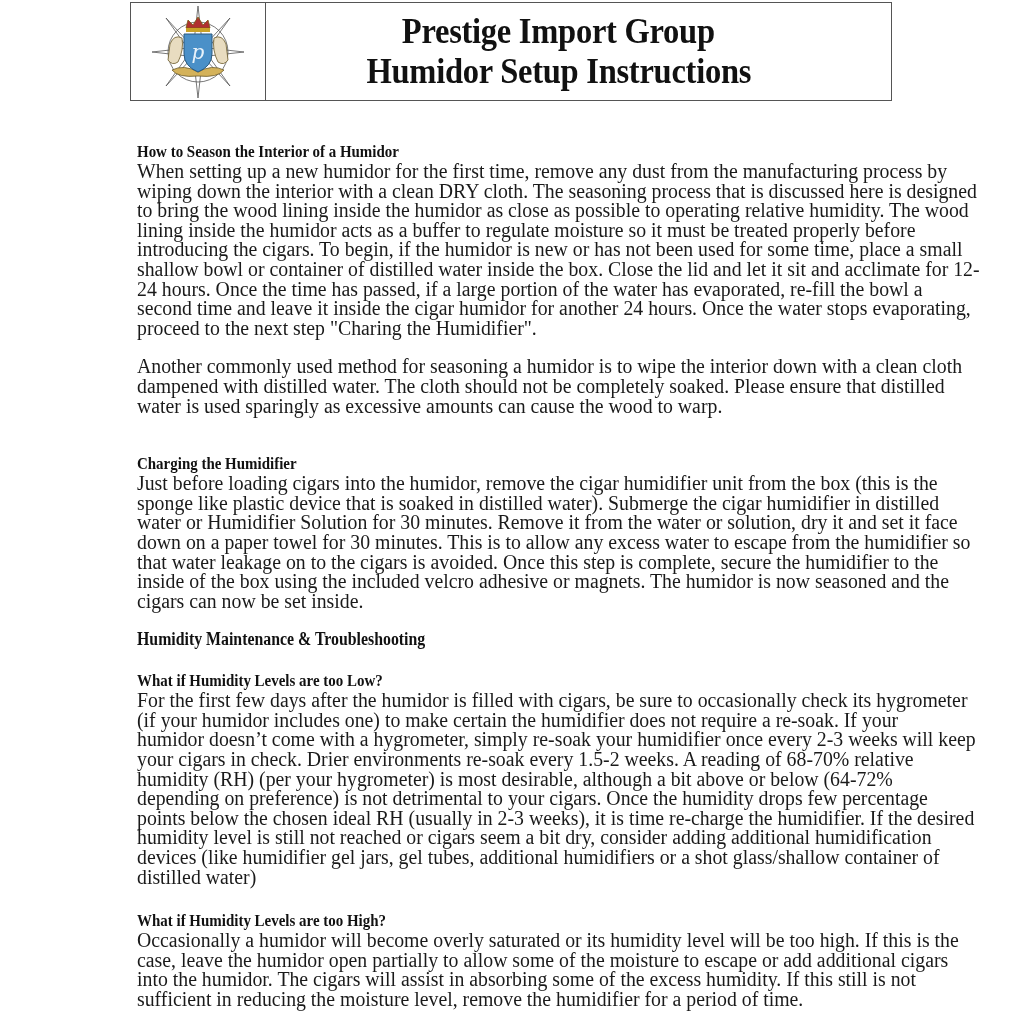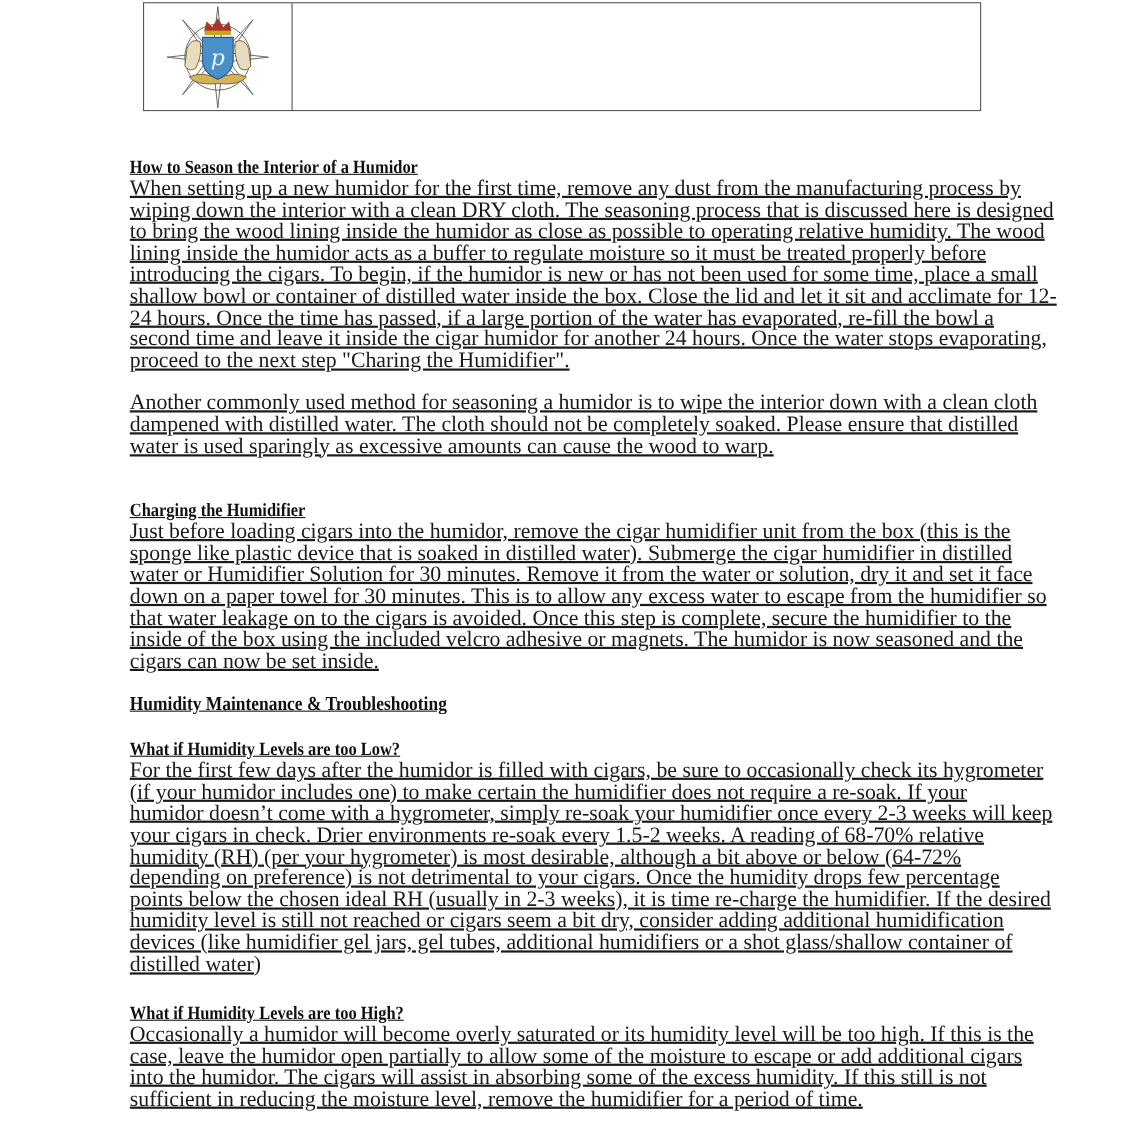--- a/index.html
+++ b/index.html
@@ -47,24 +47,23 @@
       font-weight: bold;
       font-size: 35px;
       line-height: 40px;
       letter-spacing: -0.3px;
       color: #111;
       transform: scaleX(0.93);
       white-space: nowrap;
     }
     .content {
       position: absolute;
-      left: 118px;
+      left: 137px;
       top: 142px;
       width: 770px;
-      text-decoration: underline;
     }
     .section-heading {
       font-family: "Liberation Serif", "DejaVu Serif", serif;
       font-weight: bold;
       font-size: 17px;
       line-height: 20px;
       color: #111;
       white-space: nowrap;
     }
     .section-heading.major {
@@ -108,20 +107,24 @@
       <path d="M78,40 Q74,30 66,34 Q64,46 70,58 Q76,62 80,56 Z" fill="#e8dcc0" stroke="#6b5a2a" stroke-width="0.8"></path>
 
       <path d="M24,66 Q36,60 50,68 Q64,60 76,66 Q70,74 50,72 Q30,74 24,66 Z" fill="#d4b25a" stroke="#6b5a2a" stroke-width="0.8"></path>
 
       <path d="M38,24 L40,16 L45,21 L50,13 L55,21 L60,16 L62,24 Z" fill="#b03030" stroke="#7a5a10" stroke-width="0.8"></path>
       <rect x="38" y="24" width="24" height="4" fill="#c9a227"></rect>
 
       <path d="M36,30 L64,30 L64,50 Q64,62 50,68 Q36,62 36,50 Z" fill="#4a90c8" stroke="#2a5a80" stroke-width="1"></path>
       <text x="50" y="55" text-anchor="middle" font-family="DejaVu Serif, serif" font-size="20" font-style="italic" fill="#e8f2fa">p</text>
     </svg>
+  </div>
+  <div class="title-cell">
+    <div class="title-line">Prestige Import Group</div>
+    <div class="title-line">Humidor Setup Instructions</div>
   </div>
 </div>
 
 <div class="content">
 
   <div class="section-heading" style="display: block; transform-origin: left center; transform: scaleX(0.88); width: max-content;">How to Season the Interior of a Humidor</div>
   <div class="para">
     <span class="line" style="transform: scaleX(0.9896);">When setting up a new humidor for the first time, remove any dust from the manufacturing process by</span>
     <span class="line" style="transform: scaleX(0.9896);">wiping down the interior with a clean DRY cloth. The seasoning process that is discussed here is designed</span>
     <span class="line" style="transform: scaleX(0.9896);">to bring the wood lining inside the humidor as close as possible to operating relative humidity.  The wood</span>

